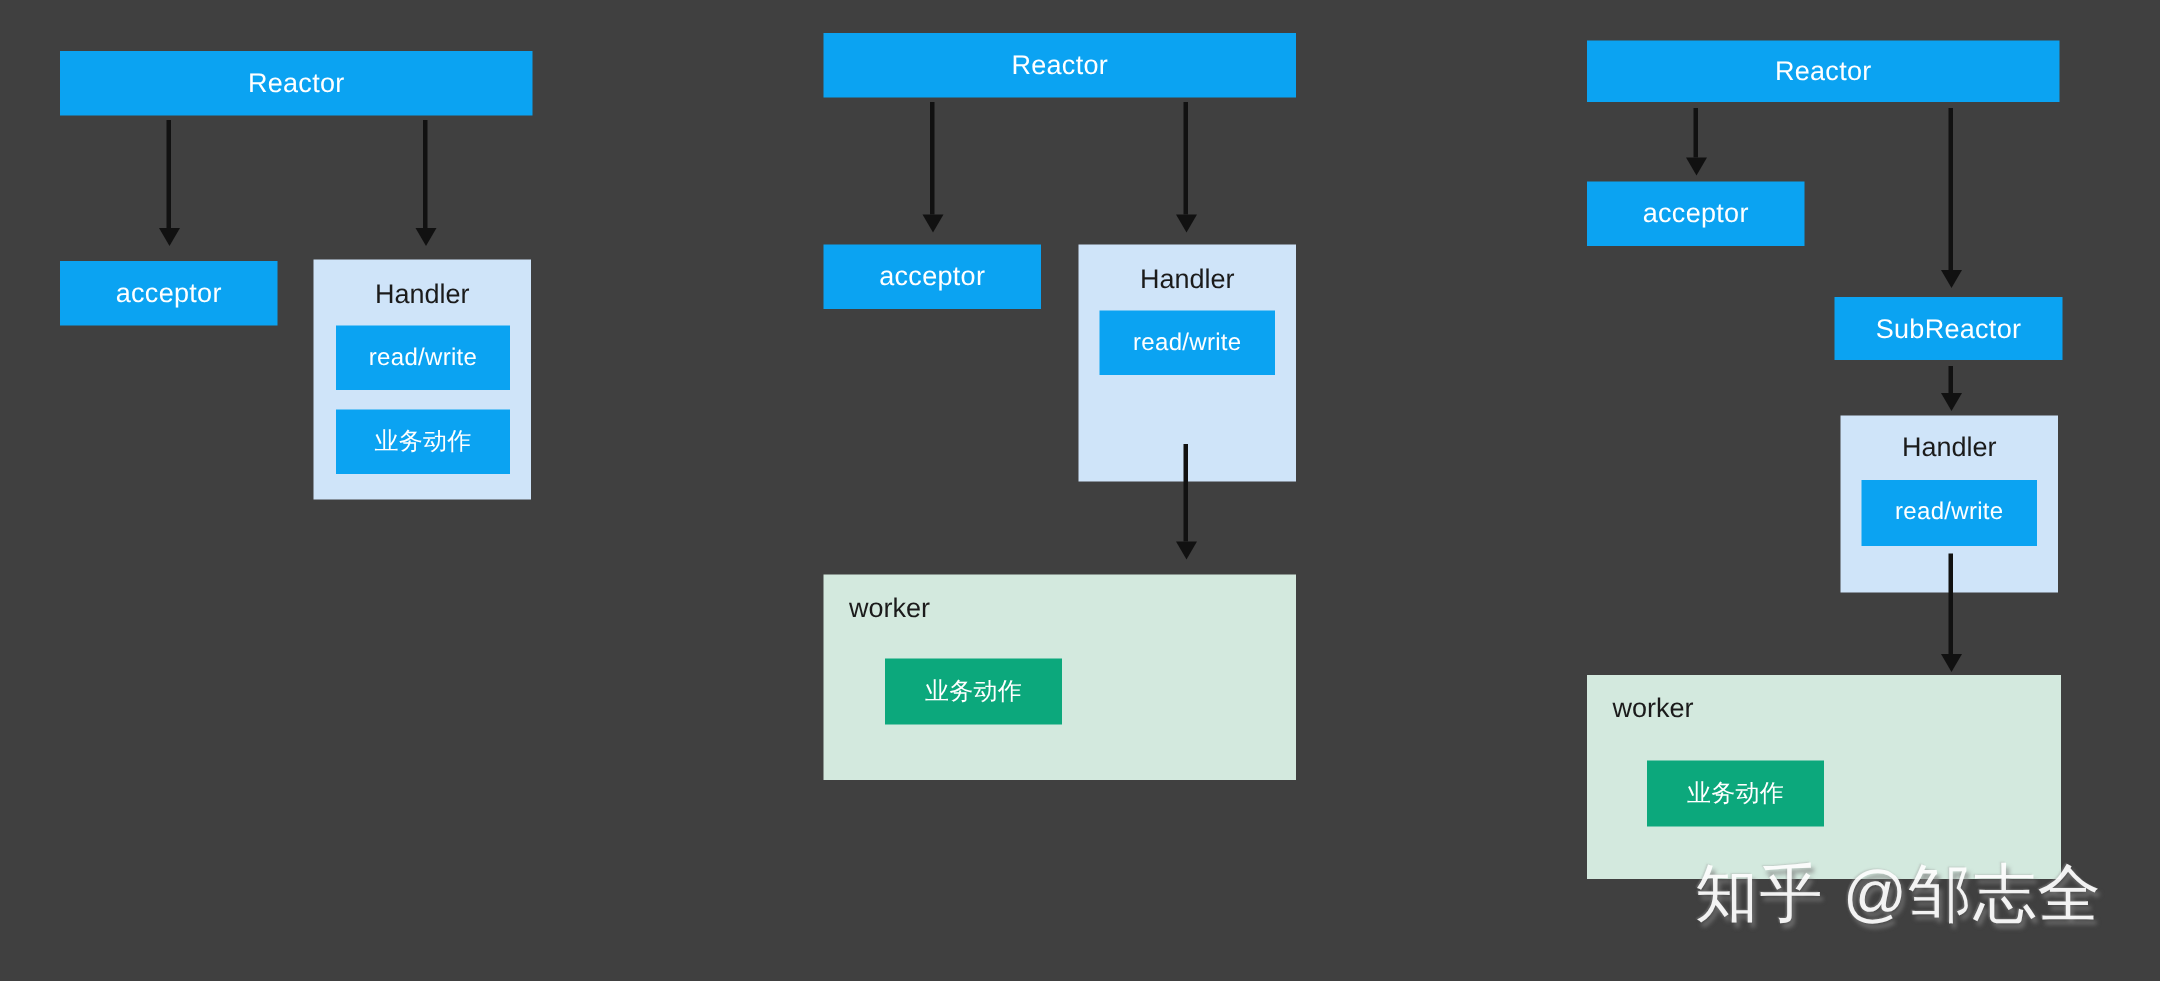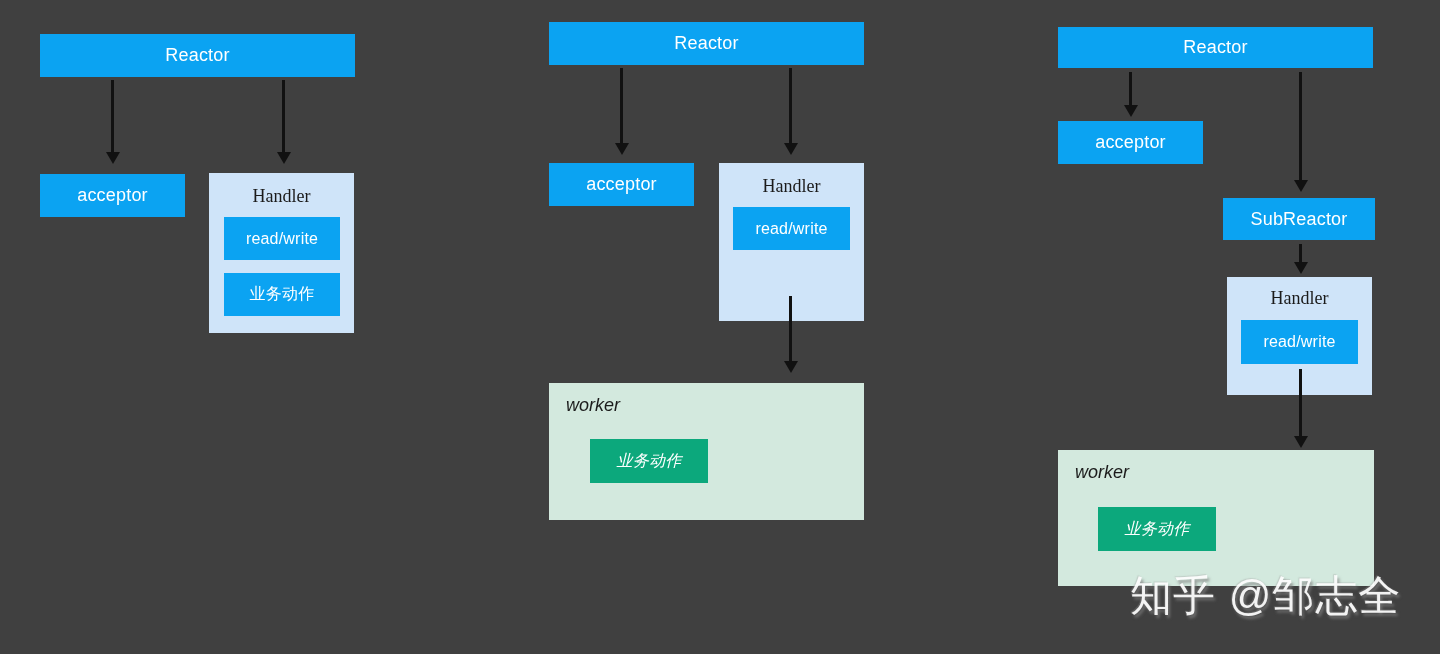--- a/index.html
+++ b/index.html
@@ -11,25 +11,25 @@
   #canvas { position: absolute; left: 0; top: 0; width: 1440px; height: 654px; background: #404040; }
   .group { position: absolute; left: 0; top: 0; width: 0; height: 0; }
 
   .node {
     position: absolute; display: flex; align-items: center; justify-content: center;
     color: #ffffff; font-size: 18px; letter-spacing: 0.2px;
   }
   .blue  { background: #0BA3F2; }
   .green { background: #0CA87C; }
   .panel-blue  { position: absolute; background: #CFE4F9; }
-  .panel-green { position: absolute; background: #D3E9DE; font-style: italic; }
+  .panel-green { position: absolute; background: #D3E9DE; }
   .panel-title {
     position: absolute; color: #1B1B1B; font-size: 18px; white-space: nowrap;
   }
-  .panel-title.centered { left: 0; right: 0; text-align: center; font-family: Liberation Serif, serif; }
+  .panel-title.centered { left: 0; right: 0; text-align: center; }
   .small-label { font-size: 16px; }
 
   .varrow { position: absolute; width: 3px; background: #111111; }
   .varrow::after {
     content: ""; position: absolute; left: 50%; bottom: -12px;
     transform: translateX(-50%);
     border-left: 7px solid transparent; border-right: 7px solid transparent;
     border-top: 12px solid #111111;
     width: 0; height: 0;
   }

